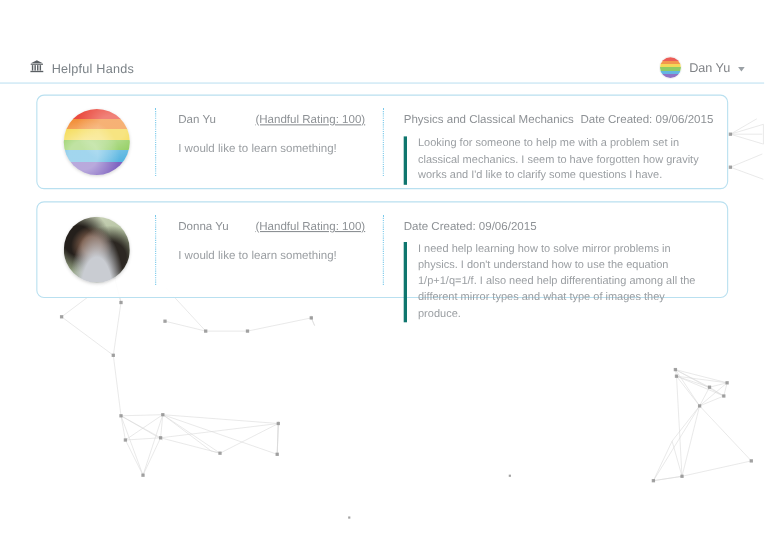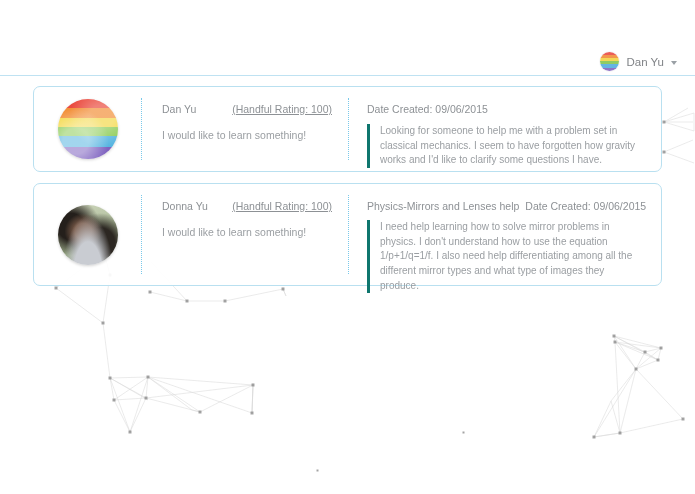--- a/index.html
+++ b/index.html
@@ -92,21 +92,21 @@
   .card {
     position: relative;
     margin: 10px 33px 0 33px;
     border: 1px solid #b9e0f0;
     border-radius: 7px;
     background: rgba(255,255,255,.92);
     height: 86px;
     display: flex;
     align-items: stretch;
   }
-  .card.card-2 { height: 103px; margin-top: 11px; }
+  .card.card-2 { height: 88px; margin-top: 11px; }
 
   .col-avatar {
     width: 107px;
     display: flex;
     align-items: center;
     justify-content: center;
     flex: none;
   }
   .av-img {
     width: 60px; height: 60px;
@@ -317,20 +317,34 @@
       <rect x="618.5" y="431.5" width="3" height="3"></rect>
       <rect x="592.5" y="435.5" width="3" height="3"></rect>
       <rect x="681.5" y="417.5" width="3" height="3"></rect>
       <rect x="462.5" y="431.5" width="2" height="2"></rect>
       <rect x="316.5" y="469.5" width="2" height="2"></rect>
     </g>
   </svg>
 
   <div id="navbar">
 
+    <div id="brand">
+      <span class="bank-icon">
+        <svg width="13" height="13" viewBox="0 0 16 16" aria-hidden="true">
+          <polygon points="8,1 15.2,4.6 0.8,4.6" fill="#5a5f63"></polygon>
+          <rect x="1.1" y="5.2" width="13.8" height="0.9" fill="#5a5f63"></rect>
+          <rect x="2.4" y="6.4" width="1.6" height="6.1" fill="#5a5f63"></rect>
+          <rect x="5.3" y="6.4" width="1.6" height="6.1" fill="#5a5f63"></rect>
+          <rect x="8.2" y="6.4" width="1.6" height="6.1" fill="#5a5f63"></rect>
+          <rect x="11.1" y="6.4" width="1.6" height="6.1" fill="#5a5f63"></rect>
+          <rect x="0.8" y="12.8" width="14.4" height="1.5" fill="#5a5f63"></rect>
+        </svg>
+      </span>
+      <span id="brand-text">Helpful Hands</span>
+    </div>
 
     <div id="user-menu">
       <span class="avatar-rainbow"></span>
       <span id="user-name">Dan Yu</span>
       <span class="caret"></span>
     </div>
   </div>
 
   <div id="cards">
 
@@ -342,20 +356,21 @@
       <div class="col-user">
         <div class="row-top">
           <span class="user-name">Dan Yu</span>
           <span class="user-rating">(Handful Rating: 100)</span>
         </div>
         <div class="user-blurb">I would like to learn something!</div>
       </div>
       <div class="divider-dotted"></div>
       <div class="col-post">
         <div class="row-top">
+          <span class="post-title">Physics and Classical Mechanics</span>
           <span class="post-date">Date Created: 09/06/2015</span>
         </div>
         <div class="post-body">Looking for someone to help me with a problem set in classical mechanics. I seem to have forgotten how gravity works and I'd like to clarify some questions I have.</div>
       </div>
     </div>
 
     <div class="card card-2">
       <div class="col-avatar">
         <div class="av-img av-photo"></div>
       </div>
@@ -363,21 +378,20 @@
       <div class="col-user">
         <div class="row-top">
           <span class="user-name">Donna Yu</span>
           <span class="user-rating">(Handful Rating: 100)</span>
         </div>
         <div class="user-blurb">I would like to learn something!</div>
       </div>
       <div class="divider-dotted"></div>
       <div class="col-post">
         <div class="row-top">
-          <span class="post-title">Physics-Mirrors and Lenses help</span>
           <span class="post-date">Date Created: 09/06/2015</span>
         </div>
         <div class="post-body">I need help learning how to solve mirror problems in physics. I don't understand how to use the equation 1/p+1/q=1/f. I also need help differentiating among all the different mirror types and what type of images they produce.</div>
       </div>
     </div>
 
   </div>
 </div>
 
 </body></html>

